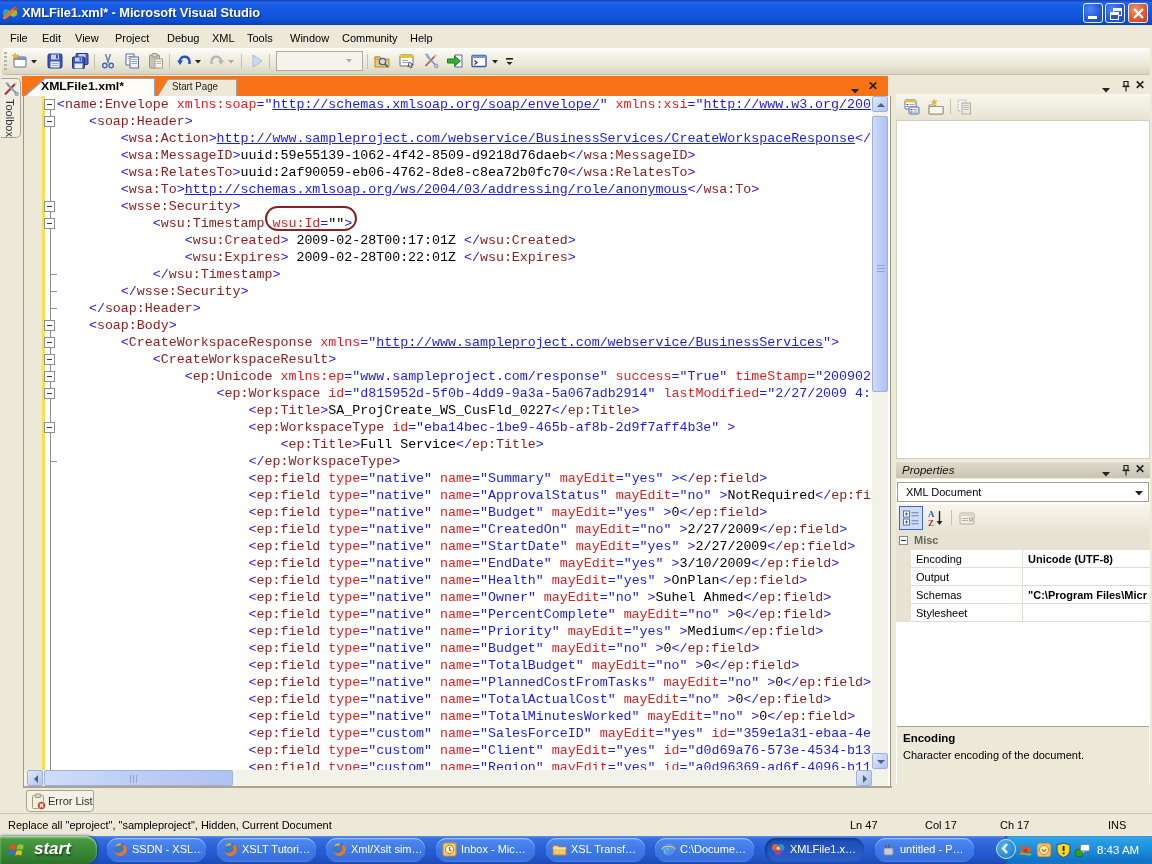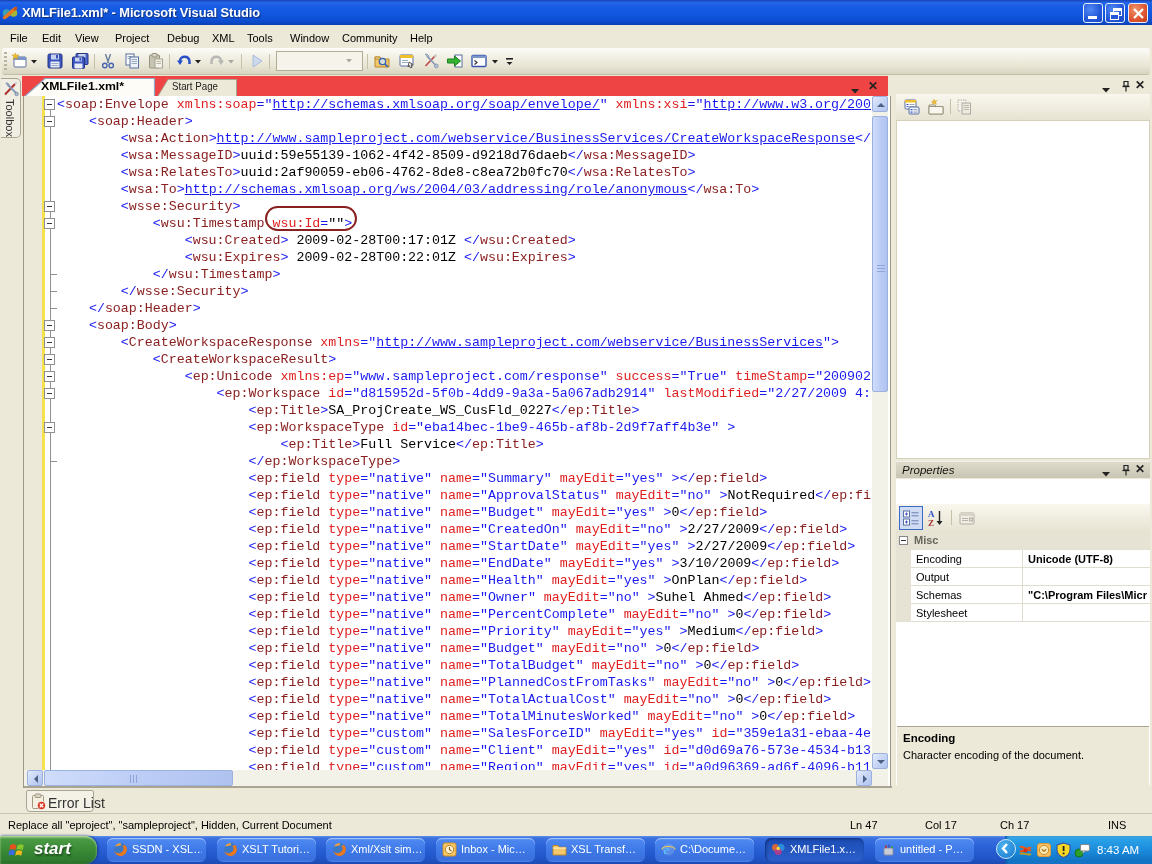--- a/index.html
+++ b/index.html
@@ -29,21 +29,21 @@
 #toolbar { left:0; top:47px; width:1152px; height:29px; background:#ece9d8; }
 #tbband { position:absolute; left:2px; top:1px; width:1148px; height:26px; border-radius:3px;
   background:linear-gradient(180deg,#fdfcf9 0%,#f2f0e4 35%,#e8e5d4 70%,#d8d4c0 100%);
   box-shadow:0 1px 0 #c2bea8; }
 .tbi { position:absolute; top:5px; }
 .tbsep { position:absolute; top:7px; width:1px; height:15px; background:#c6c2aa; }
 #tbgrip { position:absolute; left:4px; top:5px; width:3px; height:18px;
   background:repeating-linear-gradient(180deg,#b8b4a0 0 2px,transparent 2px 4px); }
 
 
-#tabstrip { left:22px; top:76px; width:866px; height:20px; background:#ef4444; }
+#tabstrip { left:22px; top:76px; width:866px; height:20px; background:#f97316; }
 
 
 #editor { left:23px; top:96px; width:868px; height:692px; background:#fff;
   border-left:1px solid #9c9884; border-right:1px solid #9c9884; }
 #indmargin { position:absolute; left:0; top:0; width:18px; height:674px; background:#ece9d8; }
 #yellowbar { position:absolute; left:18px; top:0; width:3px; height:674px; background:#f5e14d; }
 .fb { position:absolute; left:20px; width:11px; height:11px; background:#fff;
   border:1px solid #909090; }
 .fb::after { content:""; position:absolute; left:2px; top:4px; width:5px; height:1px; background:#3a3a3a; }
 #codeclip { position:absolute; left:33px; top:0; width:814px; height:674px; overflow:hidden; }
@@ -63,35 +63,35 @@
   border:1px solid #9cb1de; }
 
 
 .ptitle { position:absolute; height:17px; width:254px;
   background:linear-gradient(180deg,#dedbcc,#c9c5b3); font-size:11.5px; color:#15150f;
   padding:2px 0 0 6px; border-top:1px solid #f1efe6; }
 .ptool { position:absolute; width:254px; background:linear-gradient(180deg,#f9f7ee,#e7e3d2); }
 
 #errorbar { left:0; top:788px; width:1152px; height:25px; background:#ece9d8; }
 #errtab { position:absolute; left:26px; top:2px; width:68px; height:22px; background:#f4f2e6;
-  border:1px solid #a9a592; border-radius:2px 2px 4px 4px; font-size:14px; color:#333; white-space:nowrap; }
+  border:1px solid #a9a592; border-radius:2px 2px 4px 4px; font-size:11px; color:#333; white-space:nowrap; }
 
 #statusbar { left:0; top:813px; width:1152px; height:23px; background:#ece9d8;
   border-top:1px solid #c9c5b0; font-size:11px; color:#000; }
 #statusbar span { position:absolute; top:5px; }
 
 
 #taskbar { left:0; top:836px; width:1152px; height:28px;
   background:linear-gradient(180deg,#5e90e8 0%,#3a70e0 8%,#2a61d6 40%,#2055c8 80%,#1c4ab2 100%); }
 #startbtn { position:absolute; left:0; top:0; width:97px; height:28px; border-radius:0 12px 12px 0;
   background:linear-gradient(180deg,#7eba6c 0%,#4a9a44 12%,#3c8c38 45%,#2f7c2f 85%,#286e28 100%);
   box-shadow:inset 0 1px 2px #b8dca8, 1px 0 3px #1a3a80; }
 #starttext { position:absolute; left:34px; top:3px; color:#fff; font-weight:bold; font-style:italic;
   font-size:17px; text-shadow:1px 2px 2px #1e4e1e; }
-.taskbtn { position:absolute; top:2px; width:99px; height:24px; border-radius:6px;
+.taskbtn { position:absolute; top:2px; width:99px; height:24px; border-radius:11px;
   background:linear-gradient(180deg,#7ca8f4 0%,#4d87f0 10%,#3e79e8 50%,#3a70dd 90%,#4a80e8 100%);
   box-shadow:inset 0 1px 0 #9cc0f8; color:#fff; font-size:11px; }
 .taskbtn.active { background:linear-gradient(180deg,#1c4cb4 0%,#2456c0 50%,#2d60cc 100%);
   box-shadow:inset 1px 1px 3px #10307a; }
 .taskbtn .ti { position:absolute; left:6px; top:4px; }
 .taskbtn .tt { position:absolute; left:25px; top:5px; white-space:nowrap; overflow:hidden; width:70px; }
 #tray { position:absolute; left:1005px; top:0; width:147px; height:28px;
   background:linear-gradient(180deg,#57c0f4 0%,#2ba2e8 10%,#1b8cdc 50%,#1272c4 90%,#1e84d4 100%);
   box-shadow:inset 2px 0 3px #0c5aa8; }
 #clock { position:absolute; left:1097px; top:8px; color:#fff; font-size:11.5px; }
@@ -272,21 +272,21 @@
   <div style="position:absolute;right:28px;top:6px;"><svg width="10" height="10" viewBox="0 0 10 10" style="">
         <path d="M1 3l4 4.4L9 3z" fill="#222"></path>
       </svg></div>
   <div style="position:absolute;right:10px;top:3px;font-size:12px;color:#222;font-weight:bold;">✕</div>
 </div>
 
 <div class="abs" id="editor">
   <div id="indmargin"></div>
   <div id="yellowbar"></div>
   <div id="codeclip">
-      <div id="code"><i class="d">&lt;</i><i class="e">soap:Envelope</i> <i class="a">xmlns:soap</i><i class="d">="</i><i class="u">http://schemas.xmlsoap.org/soap/envelope/</i><i class="d">"</i> <i class="a">xmlns:xsi</i><i class="d">="</i><i class="u">http://www.w3.org/2001/XMLSchema-instance</i>
+      <div id="code"><i class="d">&lt;</i><i class="e">name:Envelope</i> <i class="a">xmlns:soap</i><i class="d">="</i><i class="u">http://schemas.xmlsoap.org/soap/envelope/</i><i class="d">"</i> <i class="a">xmlns:xsi</i><i class="d">="</i><i class="u">http://www.w3.org/2001/XMLSchema-instance</i>
     <i class="d">&lt;</i><i class="e">soap:Header</i><i class="d">&gt;</i>
         <i class="d">&lt;</i><i class="e">wsa:Action</i><i class="d">&gt;</i><i class="u">http://www.sampleproject.com/webservice/BusinessServices/CreateWorkspaceResponse</i><i class="d">&lt;/</i><i class="e">wsa:Action</i>
         <i class="d">&lt;</i><i class="e">wsa:MessageID</i><i class="d">&gt;</i>uuid:59e55139-1062-4f42-8509-d9218d76daeb<i class="d">&lt;/</i><i class="e">wsa:MessageID</i><i class="d">&gt;</i>
         <i class="d">&lt;</i><i class="e">wsa:RelatesTo</i><i class="d">&gt;</i>uuid:2af90059-eb06-4762-8de8-c8ea72b0fc70<i class="d">&lt;/</i><i class="e">wsa:RelatesTo</i><i class="d">&gt;</i>
         <i class="d">&lt;</i><i class="e">wsa:To</i><i class="d">&gt;</i><i class="u">http://schemas.xmlsoap.org/ws/2004/03/addressing/role/anonymous</i><i class="d">&lt;/</i><i class="e">wsa:To</i><i class="d">&gt;</i>
         <i class="d">&lt;</i><i class="e">wsse:Security</i><i class="d">&gt;</i>
             <i class="d">&lt;</i><i class="e">wsu:Timestamp</i> <i class="a">wsu:Id</i><i class="d">=</i>""<i class="d">&gt;</i>
                 <i class="d">&lt;</i><i class="e">wsu:Created</i><i class="d">&gt;</i> 2009-02-28T00:17:01Z <i class="d">&lt;/</i><i class="e">wsu:Created</i><i class="d">&gt;</i>
                 <i class="d">&lt;</i><i class="e">wsu:Expires</i><i class="d">&gt;</i> 2009-02-28T00:22:01Z <i class="d">&lt;/</i><i class="e">wsu:Expires</i><i class="d">&gt;</i>
             <i class="d">&lt;/</i><i class="e">wsu:Timestamp</i><i class="d">&gt;</i>
@@ -414,20 +414,24 @@
   <div class="abs" style="left:205px;top:389px;"><svg width="10" height="10" viewBox="0 0 10 10" style="">
         <path d="M1 3l4 4.4L9 3z" fill="#222"></path>
       </svg></div>
   <div class="abs" style="left:224px;top:387px;"><svg width="11" height="13" viewBox="0 0 11 13" style="">
         <path d="M4 1.5h4v4.5h-4z" fill="none" stroke="#222" stroke-width="1.2"></path>
         <path d="M2.5 6.5h7" stroke="#222" stroke-width="1.3"></path>
         <path d="M6 7v4.5" stroke="#222" stroke-width="1.2"></path>
       </svg></div>
   <div class="abs" style="left:239px;top:386px;font-size:12px;font-weight:bold;color:#222">✕</div>
   <div class="abs" style="left:0;top:403px;width:254px;height:306px;background:#fff;"></div>
+  <div class="abs" style="left:1px;top:406px;width:252px;height:20px;background:#fff;border:1px solid #a6a292;font-size:11px;padding:3px 0 0 8px;">XML Document
+    <span style="position:absolute;right:4px;top:5px;"><svg width="10" height="10" viewBox="0 0 10 10" style="">
+          <path d="M1 3l4 4.4L9 3z" fill="#222"></path>
+        </svg></span></div>
   <div class="ptool" style="top:428px;height:28px;">
     <div style="position:absolute;left:3px;top:2px;width:24px;height:24px;background:#cfdcf4;border:1px solid #3a6ac5;"></div>
     <div style="position:absolute;left:5px;top:4px;"><svg width="20" height="20" viewBox="0 0 20 20" style="">
           <rect x="2.5" y="3" width="6" height="6" fill="#fff" stroke="#5a6f9e"></rect>
           <path d="M4 6h3M5.5 4.5v3" stroke="#3a55c0"></path>
           <rect x="2.5" y="11" width="6" height="6" fill="#fff" stroke="#5a6f9e"></rect>
           <path d="M4 14h3M5.5 12.5v3" stroke="#3a55c0"></path>
           <rect x="10.5" y="4" width="7" height="1.4" fill="#8898c0"></rect>
           <rect x="10.5" y="7" width="7" height="1.4" fill="#8898c0"></rect>
           <rect x="10.5" y="12" width="7" height="1.4" fill="#8898c0"></rect>

